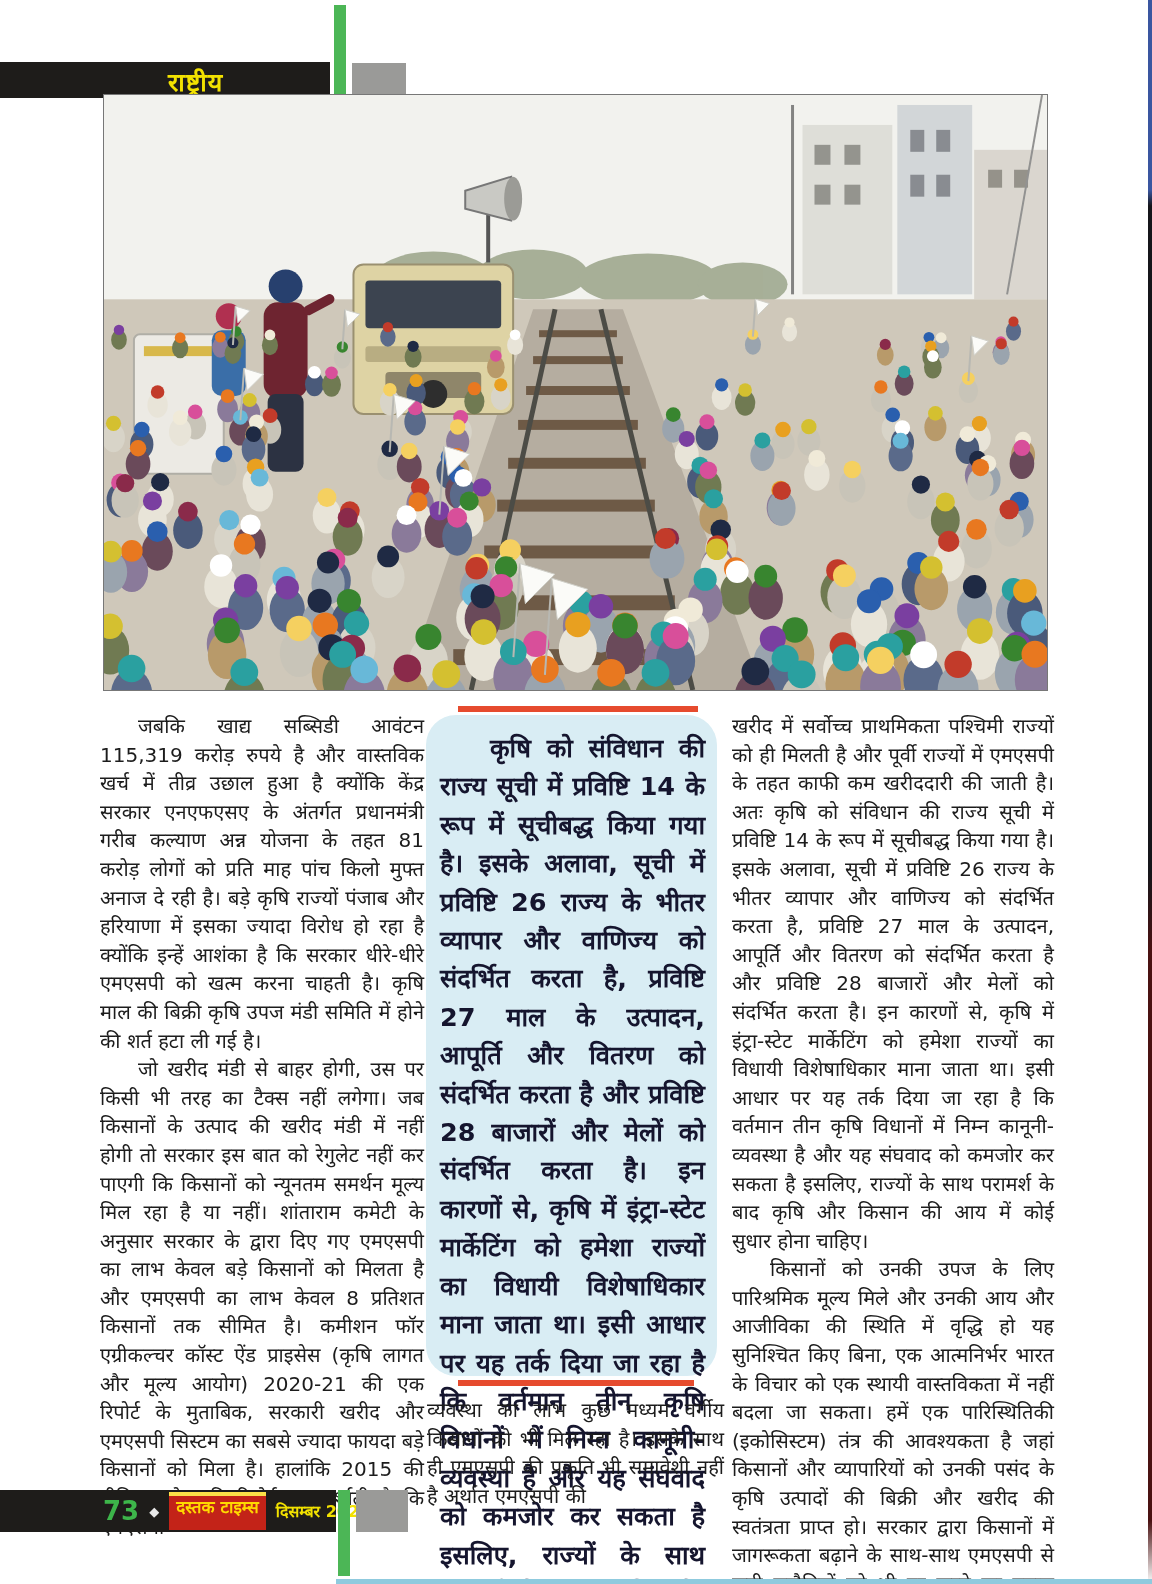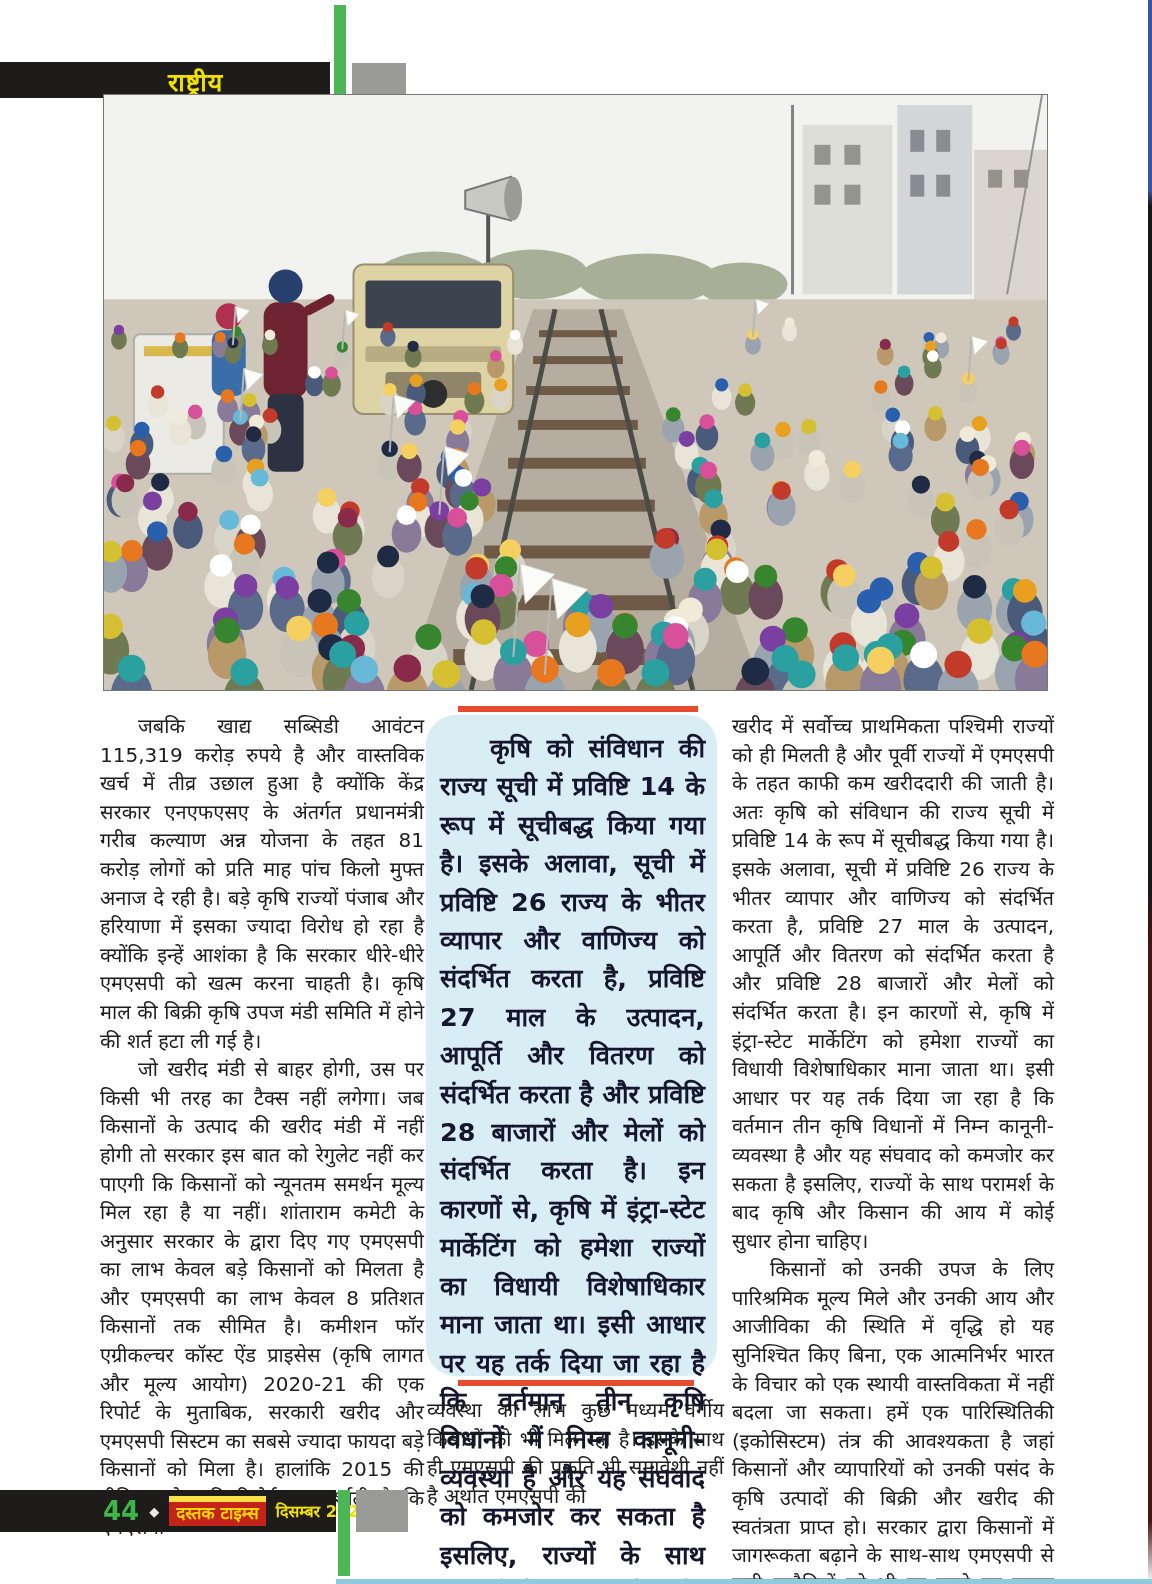--- a/index.html
+++ b/index.html
@@ -44,21 +44,21 @@
 
   
   .footer-bar{
     position:absolute;left:0;top:1490px;width:336px;height:42px;background:#1e1c1a;
     display:flex;align-items:center;padding-left:103px;box-sizing:border-box;gap:10px;
   }
   .page-number{color:#3db54a;font-size:26px;font-weight:bold;line-height:1;}
   .footer-sep{color:#e8e8e8;font-size:13px;}
   .magazine-logo{
     background:#c32318;color:#ffd900;font-size:17px;font-weight:bold;
-    padding:2px 7px 3px 7px;border-top:6px solid #fde047;line-height:1.1;white-space:nowrap;
+    padding:2px 7px 14px 7px;border-top:4px solid #fde047;line-height:1.1;white-space:nowrap;
   }
   .footer-issue{color:#f2e100;font-size:16px;font-weight:bold;white-space:nowrap;}
   .green-bar-bottom{position:absolute;left:338px;top:1490px;width:12px;height:86px;background:#4cb656;}
   .gray-rect-bottom{position:absolute;left:356px;top:1490px;width:52px;height:42px;background:#9a9a98;}
 
   
   .edge-strip{
     position:absolute;right:0;top:0;width:4px;height:1584px;
     background:linear-gradient(to bottom,#3a56a0 0%,#3a56a0 12%,#15151a 13%,#15151a 55%,#4a1212 60%,#4a1212 96%,#ffffff 100%);
   }
@@ -568,21 +568,21 @@
   <div class="col mid-below" style="position:absolute;">
     <p>व्यवस्था का लाभ कुछ मध्यम वर्गीय किसानों को भी मिल रहा है। इसके साथ ही एमएसपी की प्रकृति भी समावेशी नहीं है अर्थात एमएसपी की</p>
   </div>
 
   <div class="col col-right">
     <p>खरीद में सर्वोच्च प्राथमिकता पश्चिमी राज्यों को ही मिलती है और पूर्वी राज्यों में एमएसपी के तहत काफी कम खरीददारी की जाती है।  अतः कृषि को संविधान की राज्य सूची  में प्रविष्टि 14 के रूप में सूचीबद्ध किया गया है। इसके अलावा, सूची  में प्रविष्टि 26 राज्य के भीतर व्यापार और वाणिज्य को संदर्भित करता है, प्रविष्टि 27 माल के उत्पादन, आपूर्ति और वितरण को संदर्भित करता है और प्रविष्टि 28 बाजारों और मेलों को संदर्भित करता है। इन कारणों से, कृषि में इंट्रा-स्टेट मार्केटिंग को हमेशा राज्यों का विधायी विशेषाधिकार माना जाता था। इसी आधार पर यह तर्क दिया जा रहा है कि वर्तमान तीन कृषि विधानों में निम्न कानूनी-व्यवस्था है और यह संघवाद को कमजोर कर सकता है इसलिए, राज्यों के साथ परामर्श के बाद कृषि और किसान की आय में कोई सुधार होना चाहिए।</p>
     <p class="ind"><span>किसानों को उनकी उपज के लिए पारिश्रमिक मूल्य मिले और उनकी आय और आजीविका की स्थिति में वृद्धि हो यह सुनिश्चित किए बिना, एक आत्मनिर्भर भारत के विचार को एक स्थायी वास्तविकता में नहीं बदला जा सकता। हमें एक पारिस्थितिकी (इकोसिस्टम) तंत्र की आवश्यकता है जहां किसानों और व्यापारियों को उनकी पसंद के कृषि उत्पादों की बिक्री और खरीद की स्वतंत्रता प्राप्त हो। सरकार द्वारा किसानों में  जागरूकता बढ़ाने के साथ-साथ एमएसपी से जुड़ी चुनौतियों को भी दूर करने का प्रयास किया जाना चाहिए। सरकार को किसानों को यह विश्वास दिलाना होगा कि सरकार किसानों के हितों की सुरक्षा के लिए प्रतिबद्ध है।</span>&nbsp;&nbsp;</p>
   </div>
 
   <div class="footer-bar">
-    <span class="page-number">44</span>
+    <span class="page-number">73</span>
     <span class="footer-sep">◆</span>
     <span class="magazine-logo">दस्तक टाइम्स</span>
     <span class="footer-issue">दिसम्बर 2020</span>
   </div>
   <div class="green-bar-bottom"></div>
   <div class="gray-rect-bottom"></div>
 
   <div class="edge-strip"></div>
   <div class="bottom-rule"></div>
 </div>

